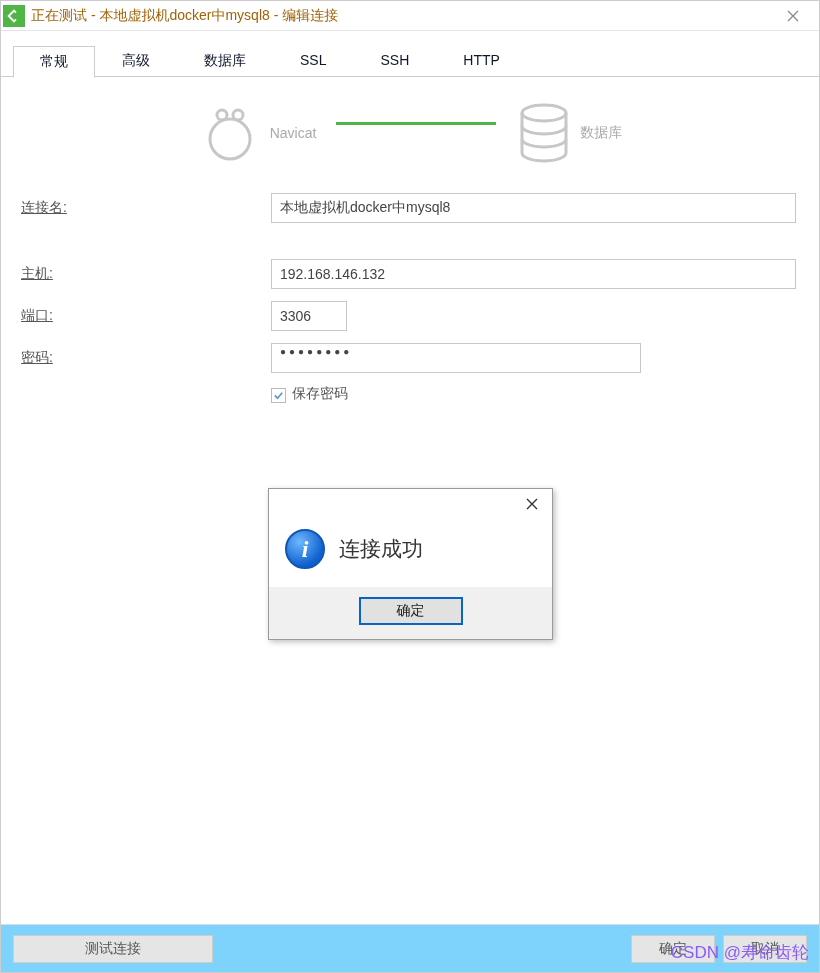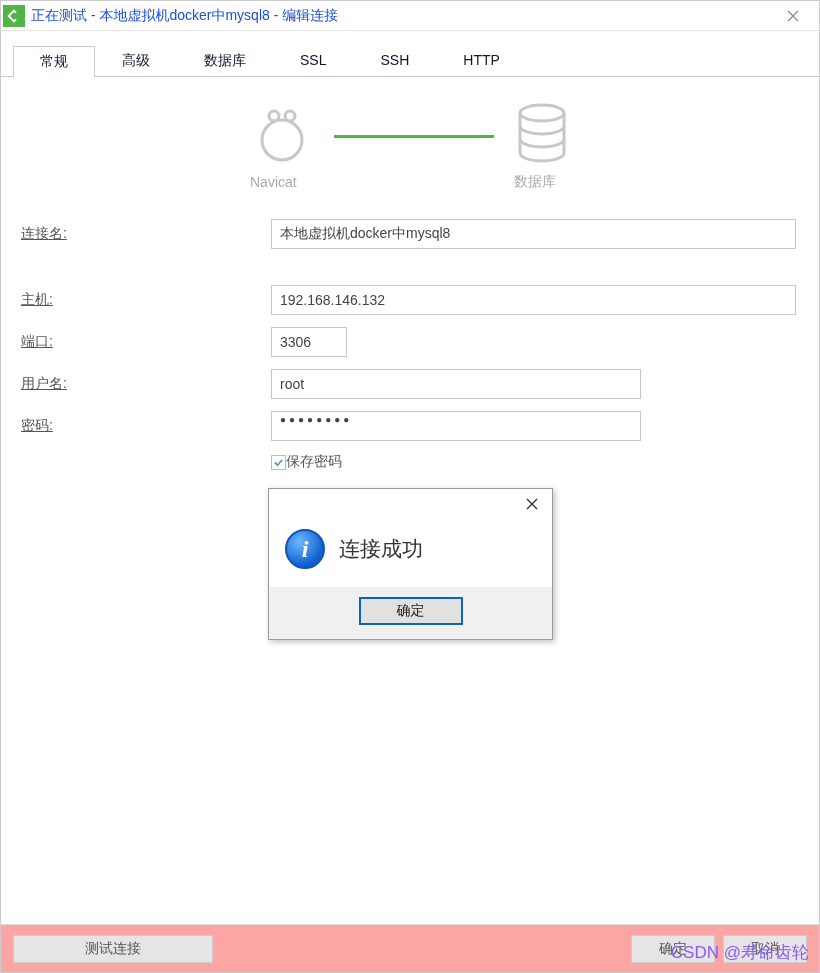--- a/index.html
+++ b/index.html
@@ -19,21 +19,21 @@
       border: 1px solid #ccc;
       position: relative;
       background: #fff;
     }
     .titlebar {
       height: 30px;
       display: flex;
       align-items: center;
       border-bottom: 1px solid #e5e5e5;
       padding: 0 6px 0 2px;
-      color: #1d4ed8;
+      color: #a16207;
     }
     .app-icon {
       width: 22px; height: 22px;
       background: #4fb645;
       display: flex; align-items: center; justify-content: center;
       margin-right: 6px;
     }
     .app-icon svg { width: 16px; height: 16px; }
     .title-text { flex: 1; font-size: 14px; }
     .close-btn {
@@ -64,21 +64,21 @@
       border-bottom: 1px solid #ccc;
       margin-top: -1px;
     }
     .content {
       padding: 24px 20px 0 20px;
     }
     .diagram {
       display: flex; justify-content: center; align-items: center;
       gap: 20px; margin-bottom: 28px;
     }
-    .diagram-col { display:flex; flex-direction:column; gap: 8px; }
+    .diagram-col { display:flex; flex-direction:row; align-items:center; gap: 8px; }
     .diagram-label { color: #aaa; font-size: 14px; }
     .conn-line {
       width: 160px; height: 3px; background: #4fb645; margin-bottom: 20px;
     }
     .navicat-svg, .db-svg { stroke: #c7c7c7; fill: none; stroke-width: 3; }
     .form-row {
       display: flex; align-items: center; margin-bottom: 12px;
     }
     .form-label { width: 250px; color: #555; text-decoration: underline; }
     .form-input {
@@ -92,31 +92,31 @@
     }
     .input-wide { width: 525px; }
     .input-med { width: 370px; }
     .input-port { width: 76px; }
     .pw-dots {
       letter-spacing: 3px;
       color: #444;
       font-size: 10px;
       padding-top: 2px;
     }
-    .checkbox-row { display:flex; align-items:center; margin-left: 250px; margin-top: 6px; }
+    .checkbox-row { display:flex; align-items:flex-end; margin-left: 250px; margin-top: 6px; gap: 6px; }
     .checkbox {
       width: 15px; height: 15px; border:1px solid #bbb; background:#fff;
       display:flex; align-items:center; justify-content:center;
     }
     .checkbox svg { width: 11px; height: 11px; }
     .footer {
       position: absolute; left:0; right:0; bottom:0;
       height: 48px;
       border-top: 1px solid #ddd;
-      background: #fca5a5;
+      background: #7dd3fc;
       display:flex; align-items:center;
       padding: 0 12px;
     }
     .footer-spacer { flex:1; }
     .footer-btn {
       height: 28px;
       min-width: 84px;
       padding: 0 18px;
       background: #e5e5e5;
       border: 1px solid #ccc;
@@ -222,24 +222,20 @@
     <div style="height:24px;"></div>
     <div class="form-row">
       <div class="form-label">主机:</div>
       <input class="form-input input-wide" value="192.168.146.132" style="">
     </div>
     <div class="form-row">
       <div class="form-label">端口:</div>
       <input class="form-input input-port" value="3306" style="">
     </div>
     <div class="form-row">
-      <div class="form-label">用户名:</div>
-      <input class="form-input input-med" value="root" style="">
-    </div>
-    <div class="form-row">
       <div class="form-label">密码:</div>
       <div class="form-input input-med pw-dots">●●●●●●●●</div>
     </div>
     <div class="checkbox-row">
       <div class="checkbox">
         <svg viewBox="0 0 12 12">
             <path d="M2 6 L5 9 L10 3" stroke="#5a9fd4" stroke-width="2" fill="none"></path>
           </svg>
       </div>
       <span>保存密码</span>

